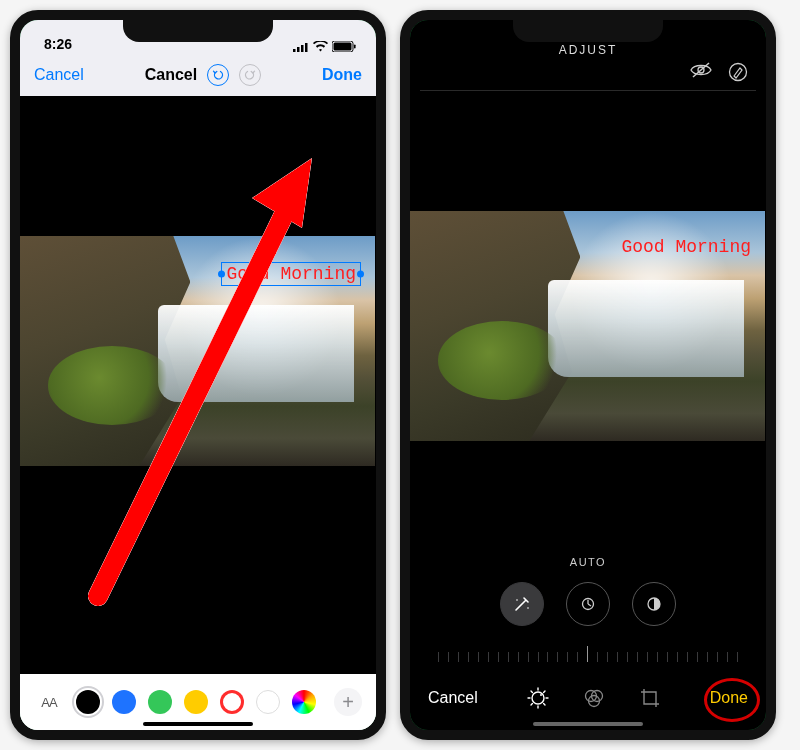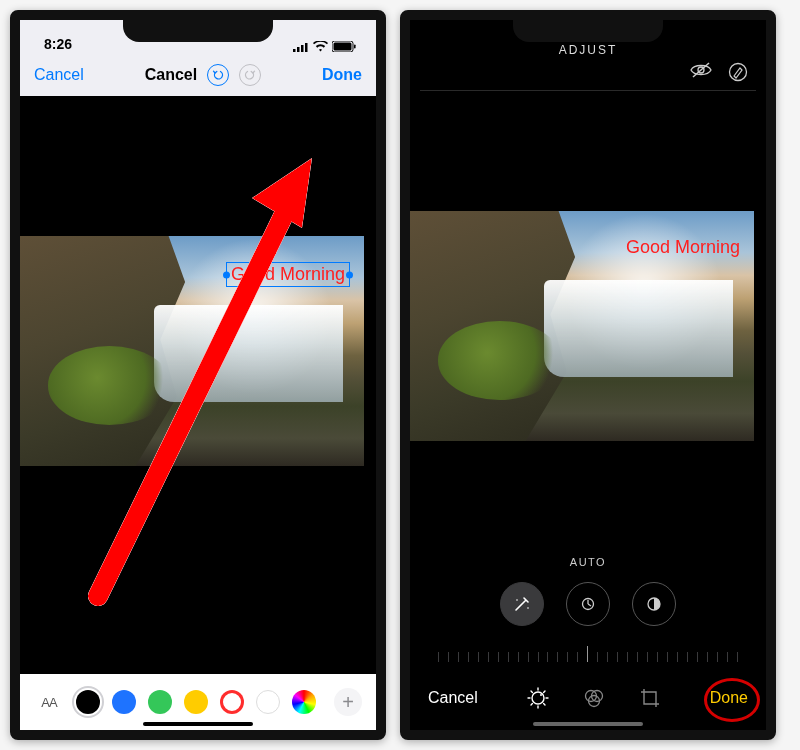--- a/index.html
+++ b/index.html
@@ -9,21 +9,21 @@
     gap: 14px;
     padding: 10px;
     font-family: -apple-system, "Helvetica Neue", Arial, sans-serif;
     width: 800px;
     height: 750px;
   }
   .phone {
     width: 376px;
     height: 730px;
     border: 10px solid #111;
-    border-radius: 8px;
+    border-radius: 28px;
     background: #15803d;
     position: relative;
     overflow: hidden;
     box-shadow: 0 2px 8px rgba(0,0,0,0.3);
   }
   .notch {
     position: absolute;
     top: 0; left: 50%; transform: translateX(-50%);
     width: 150px; height: 22px;
     background: #111;
@@ -54,24 +54,25 @@
   }
   .nav-left, .nav-right { display:flex; align-items:center; gap:10px; }
   .nav-title { font-weight:600; color:#000; }
   .btn-link { color:#007aff; font-weight:500; }
   .btn-link.bold { font-weight:600; }
   .icon-circ { width:22px; height:22px; border-radius:50%; display:flex; align-items:center; justify-content:center; font-size:13px; }
   .undo-circ { border:1.5px solid #007aff; color:#007aff; }
   .redo-circ { border:1.5px solid #bfbfc4; color:#bfbfc4; }
   .canvas-area { flex:1; background:#000; position:relative; overflow:hidden; }
   .photo {
-    position:absolute; left:0; right:12px; top:140px; height:230px;
+    position:absolute; left:0; right:1px; top:140px; height:230px;
     background:
       radial-gradient(circle at 68% 35%, rgba(255,255,255,0.9) 0%, rgba(255,255,255,0) 28%),
       linear-gradient(180deg, #6d9cc7 0%, #a9c4d9 18%, #d9c3a6 28%, #bda173 38%, #6e6240 52%, #545038 62%, #3c4228 74%, #4a4a38 88%, #2e2a22 100%);
+    font-family: Liberation Mono, monospace;
   }
   .photo .water {
     position:absolute; right:6%; top:30%; width:55%; height:42%;
     background: linear-gradient(180deg, rgba(255,255,255,0.95) 0%, rgba(220,230,235,0.9) 40%, rgba(160,175,180,0.85) 100%);
     border-radius: 6px 0 0 20px;
     filter: blur(0.3px);
   }
   .photo .cliff {
     position:absolute; left:0; top:0; width:48%; height:100%;
     background: linear-gradient(160deg,#5e4f37 0%, #4c4530 40%, #3b3a28 70%, #2d2c1f 100%);

